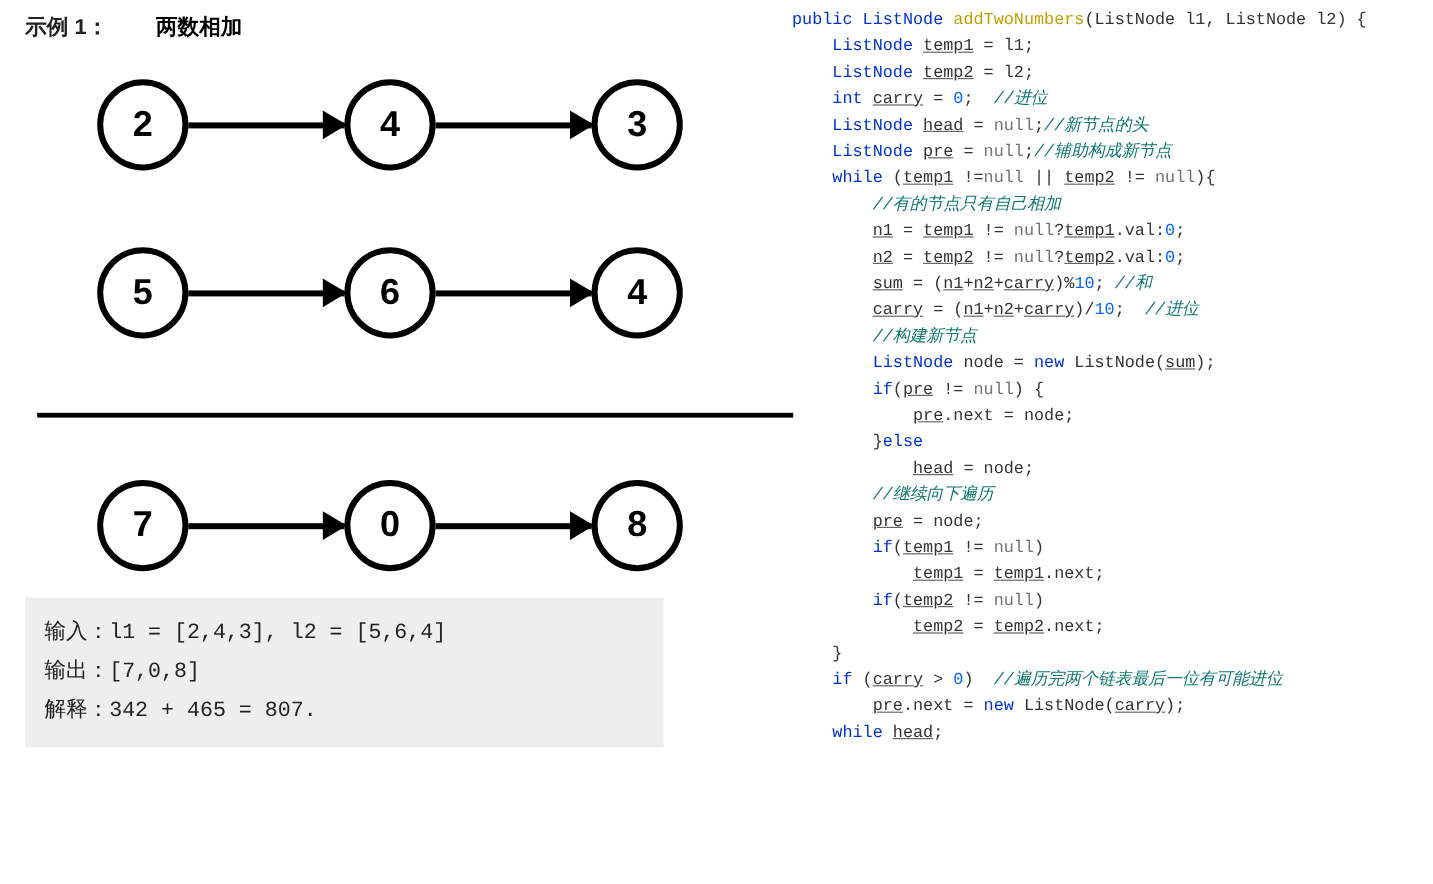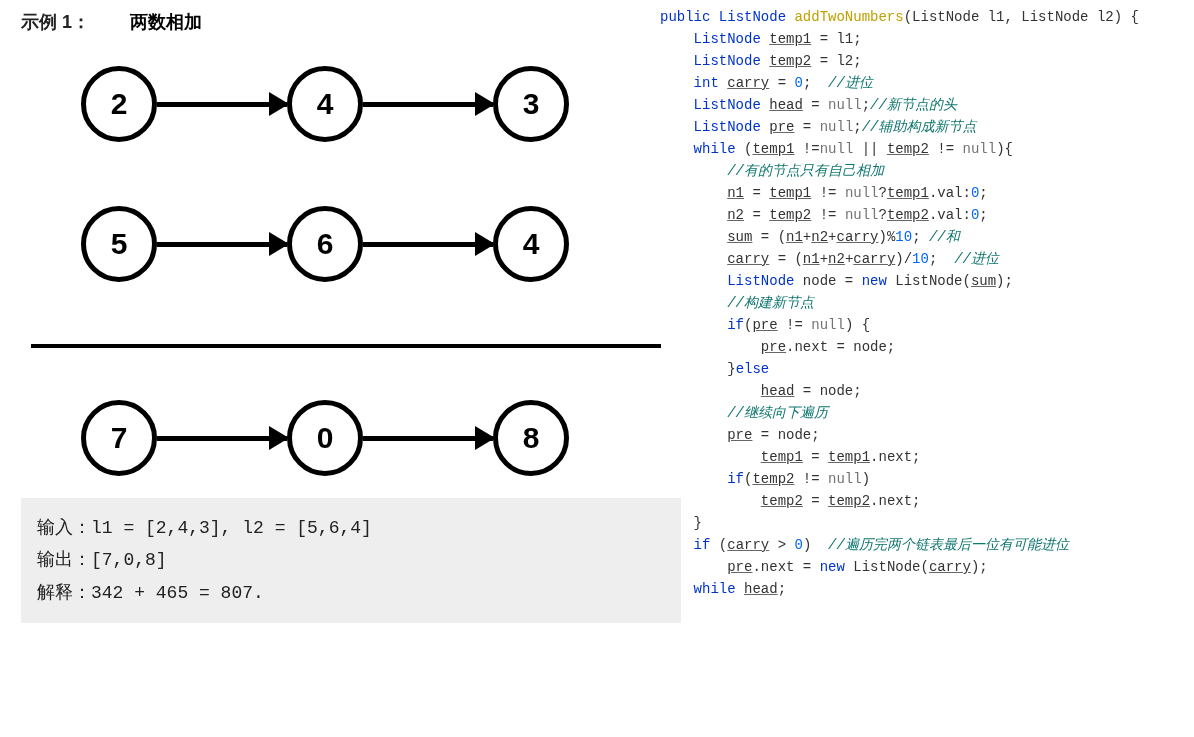--- a/index.html
+++ b/index.html
@@ -68,21 +68,21 @@
     .divider {
       width: 630px;
       height: 4px;
       background: #000;
       margin: 10px 0 50px 10px;
     }
     .explanation-box {
       background: #eeeeee;
       padding: 14px 16px;
       margin-top: 10px;
-      width: 660px;
+      width: 532px;
       font-family: Consolas, "Courier New", monospace;
       font-size: 18px;
       line-height: 1.8;
       color: #222;
     }
     .right-panel {
       width: 534px;
       padding: 6px 0 16px 0;
       font-family: Consolas, "Courier New", monospace;
       font-size: 14px;
@@ -149,28 +149,29 @@
 <div class="code-line"><span>    </span><span class="type">ListNode</span> <span class="u">temp2</span><span> = l2;</span></div>
 <div class="code-line"><span>    </span><span class="kw">int</span> <span class="u">carry</span><span> = </span><span class="num">0</span><span>;  </span><span class="comment">//进位</span></div>
 <div class="code-line"><span>    </span><span class="type">ListNode</span> <span class="u">head</span><span> = </span><span class="nul">null</span><span>;</span><span class="comment">//新节点的头</span></div>
 <div class="code-line"><span>    </span><span class="type">ListNode</span> <span class="u">pre</span><span> = </span><span class="nul">null</span><span>;</span><span class="comment">//辅助构成新节点</span></div>
 <div class="code-line"><span>    </span><span class="kw">while</span><span> (</span><span class="u">temp1</span><span> !=</span><span class="nul">null</span><span> || </span><span class="u">temp2</span><span> != </span><span class="nul">null</span><span>){</span></div>
 <div class="code-line"><span>        </span><span class="comment">//有的节点只有自己相加</span></div>
 <div class="code-line"><span>        </span><span class="u">n1</span><span> = </span><span class="u">temp1</span><span> != </span><span class="nul">null</span><span>?</span><span class="u">temp1</span><span>.val:</span><span class="num">0</span><span>;</span></div>
 <div class="code-line"><span>        </span><span class="u">n2</span><span> = </span><span class="u">temp2</span><span> != </span><span class="nul">null</span><span>?</span><span class="u">temp2</span><span>.val:</span><span class="num">0</span><span>;</span></div>
 <div class="code-line"><span>        </span><span class="u">sum</span><span> = (</span><span class="u">n1</span><span>+</span><span class="u">n2</span><span>+</span><span class="u">carry</span><span>)%</span><span class="num">10</span><span>; </span><span class="comment">//和</span></div>
 <div class="code-line"><span>        </span><span class="u">carry</span><span> = (</span><span class="u">n1</span><span>+</span><span class="u">n2</span><span>+</span><span class="u">carry</span><span>)/</span><span class="num">10</span><span>;  </span><span class="comment">//进位</span></div>
+<div class="code-line"><span>        </span><span class="comment">//构建新节点</span></div>
 <div class="code-line"><span>        </span><span class="type">ListNode</span><span> node = </span><span class="kw">new</span><span> ListNode(</span><span class="u">sum</span><span>);</span></div>
-<div class="code-line"><span>        </span><span class="comment">//构建新节点</span></div>
 <div class="code-line"><span>        </span><span class="kw">if</span><span>(</span><span class="u">pre</span><span> != </span><span class="nul">null</span><span>) {</span></div>
 <div class="code-line"><span>            </span><span class="u">pre</span><span>.next = node;</span></div>
 <div class="code-line"><span>        }</span><span class="kw">else</span></div>
 <div class="code-line"><span>            </span><span class="u">head</span><span> = node;</span></div>
 <div class="code-line"><span>        </span><span class="comment">//继续向下遍历</span></div>
 <div class="code-line"><span>        </span><span class="u">pre</span><span> = node;</span></div>
+<div class="code-line"><span>        </span><span class="kw">if</span><span>(</span><span class="u">temp1</span><span> != </span><span class="nul">null</span><span>)</span></div>
 <div class="code-line"><span>            </span><span class="u">temp1</span><span> = </span><span class="u">temp1</span><span>.next;</span></div>
 <div class="code-line"><span>        </span><span class="kw">if</span><span>(</span><span class="u">temp2</span><span> != </span><span class="nul">null</span><span>)</span></div>
 <div class="code-line"><span>            </span><span class="u">temp2</span><span> = </span><span class="u">temp2</span><span>.next;</span></div>
 <div class="code-line"><span>    }</span></div>
 <div class="code-line"><span>    </span><span class="kw">if</span><span> (</span><span class="u">carry</span><span> &gt; </span><span class="num">0</span><span>)  </span><span class="comment">//遍历完两个链表最后一位有可能进位</span></div>
 <div class="code-line"><span>        </span><span class="u">pre</span><span>.next = </span><span class="kw">new</span><span> ListNode(</span><span class="u">carry</span><span>);</span></div>
 <div class="code-line"><span>    </span><span class="kw">while</span> <span class="u">head</span><span>;</span></div>
 </div>
 
 </body></html>

